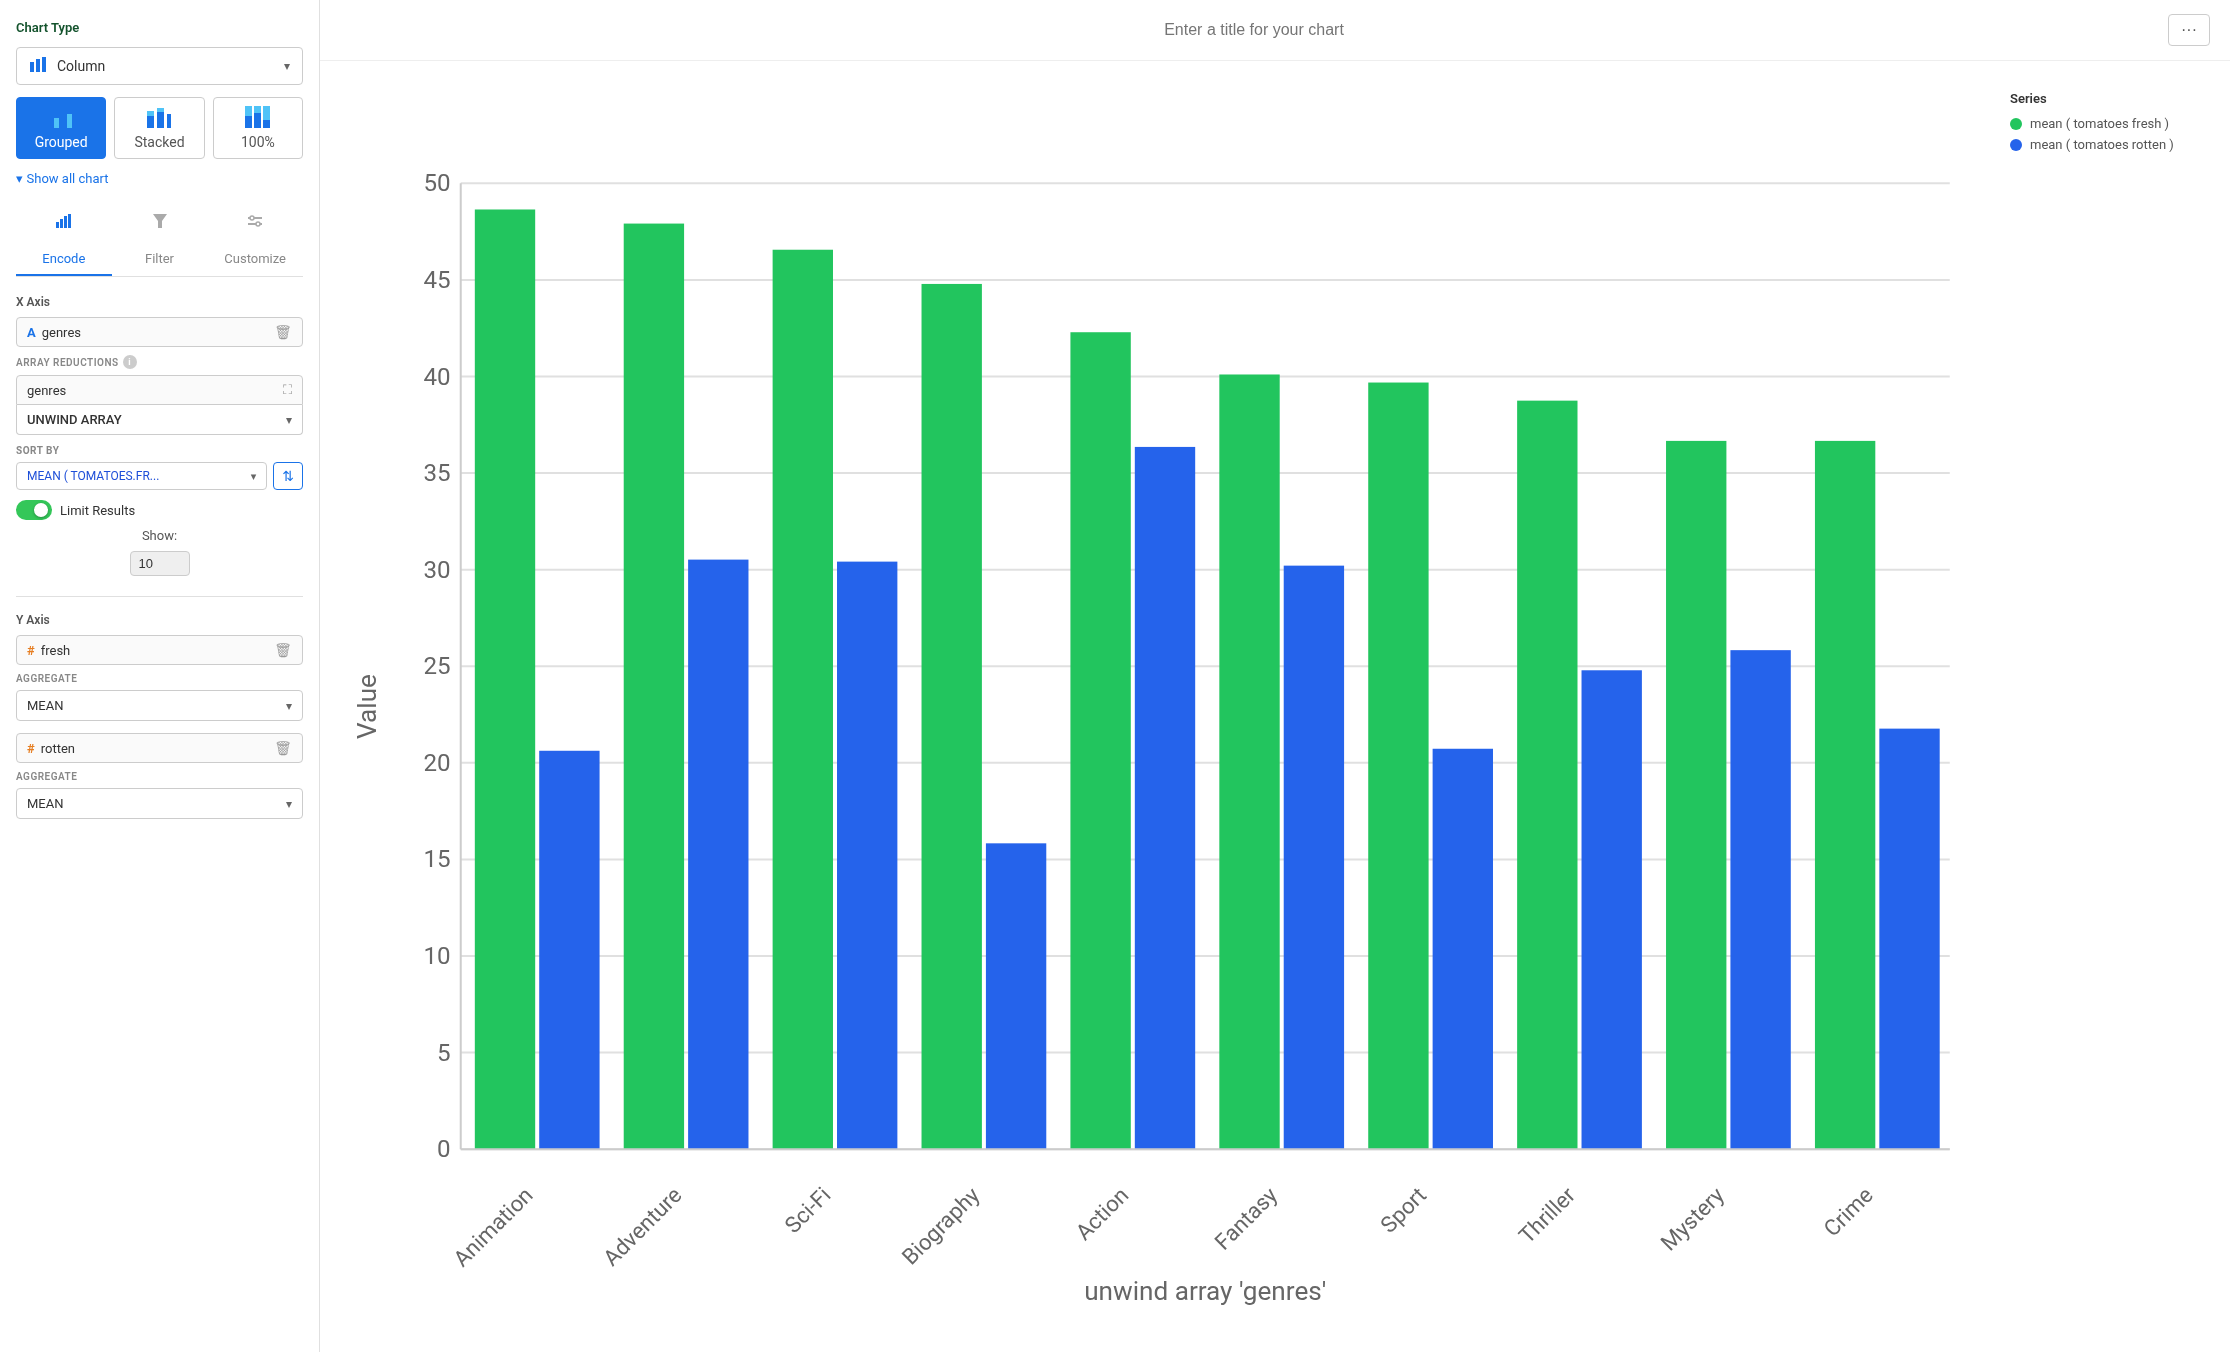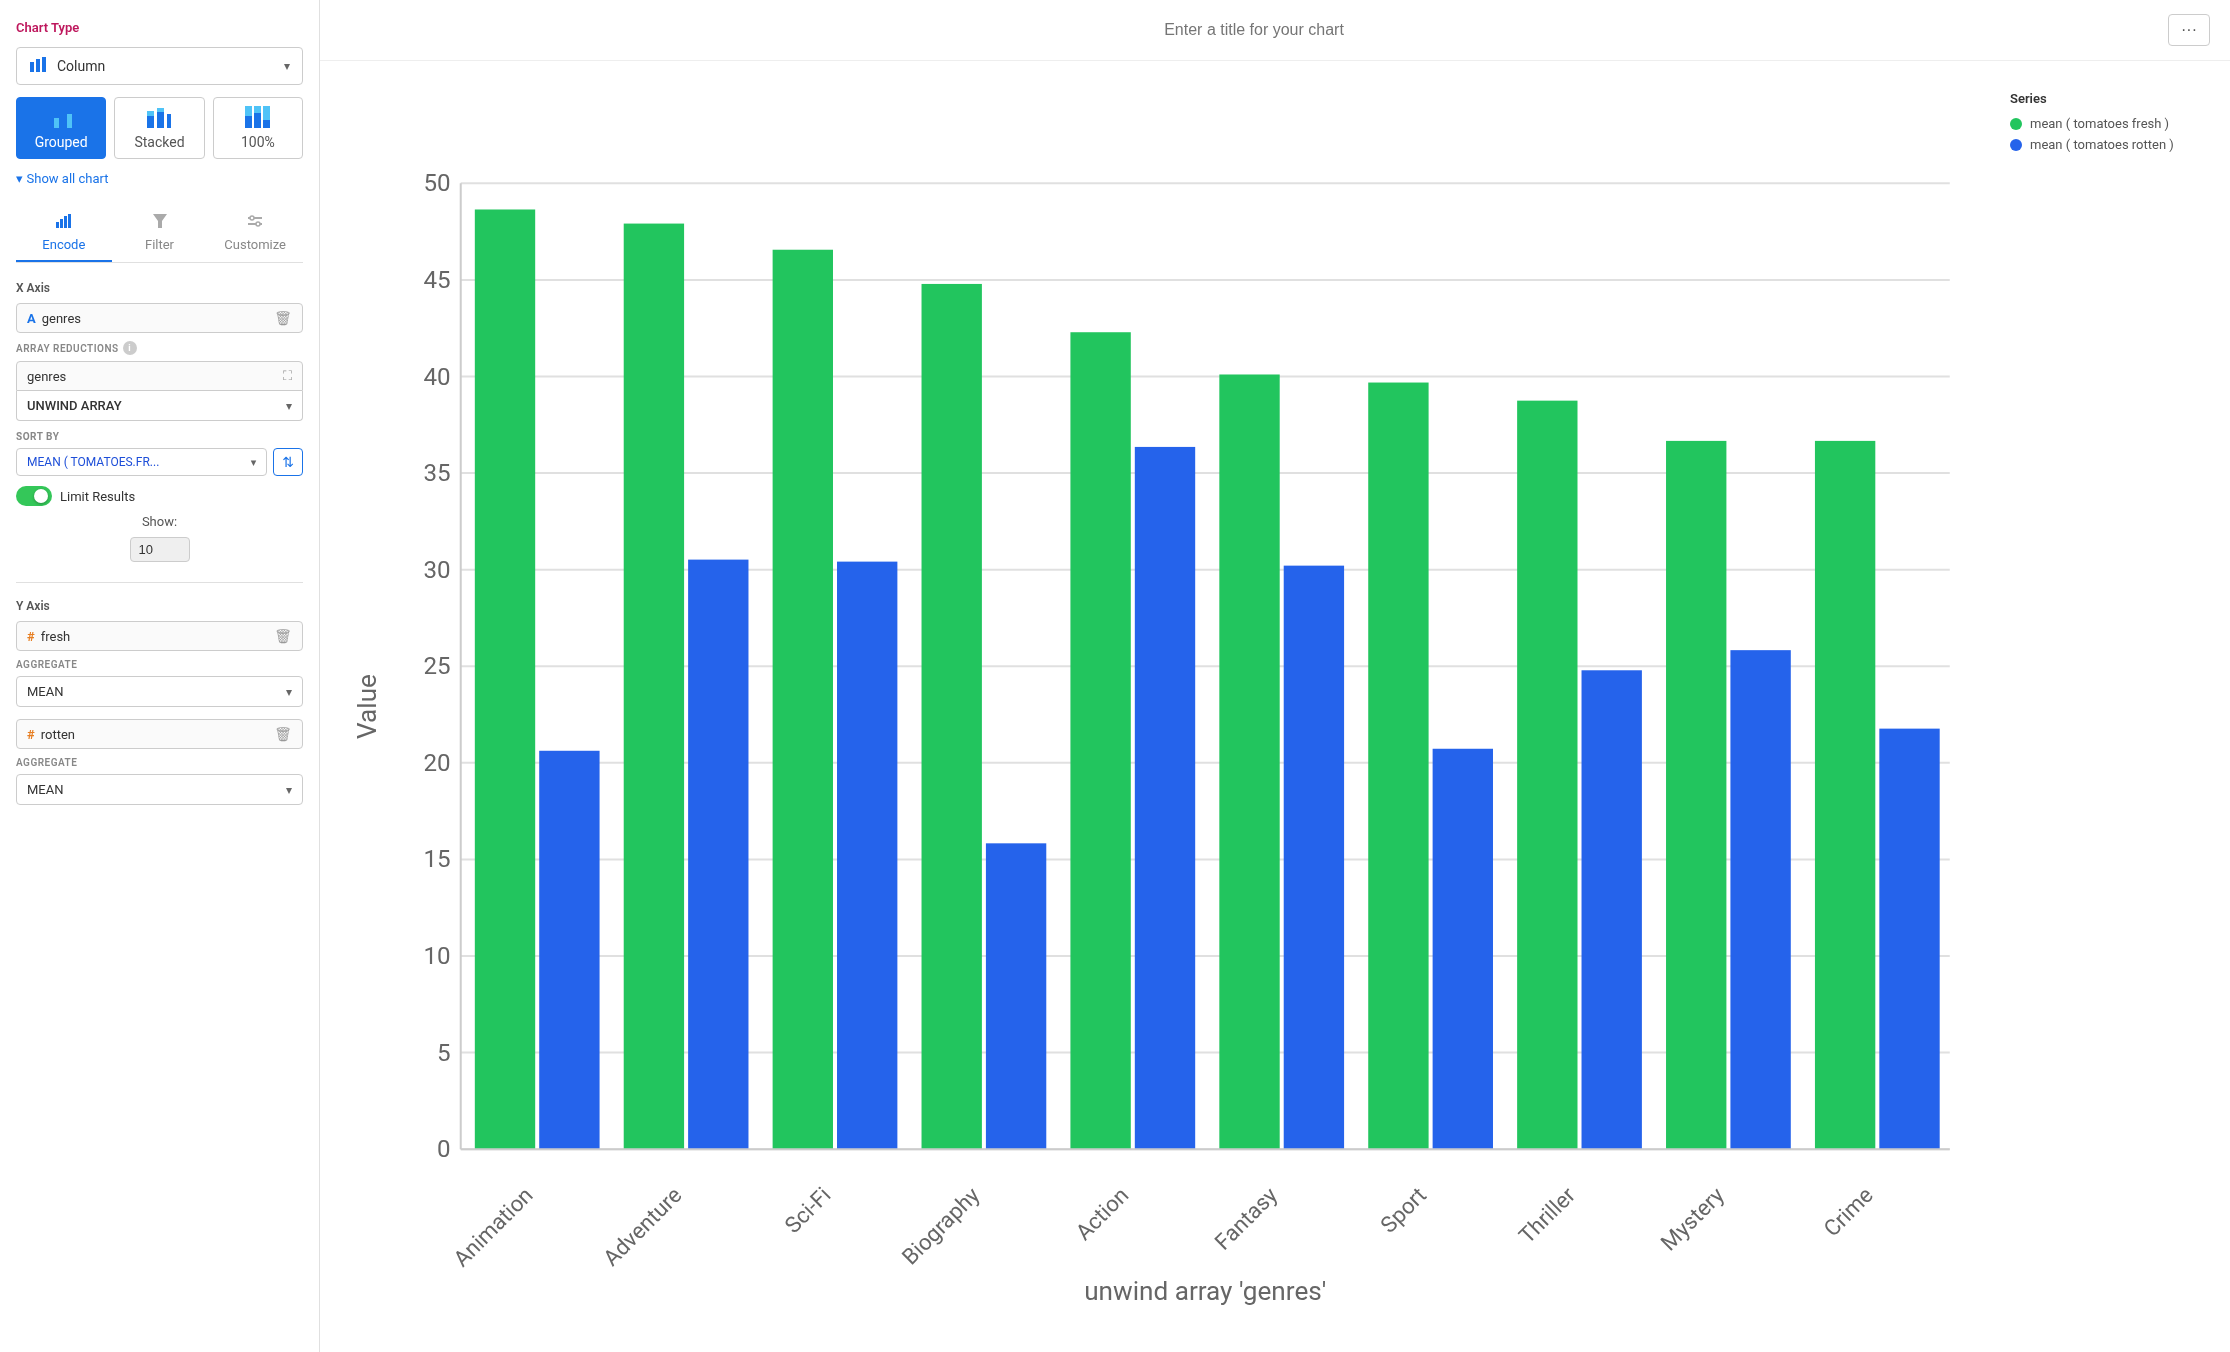--- a/index.html
+++ b/index.html
@@ -10,21 +10,21 @@
       width: 320px;
       min-width: 320px;
       background: #fff;
       border-right: 1px solid #e0e0e0;
       overflow-y: auto;
       padding: 20px 16px;
     }
     .sidebar-section-title {
       font-size: 13px;
       font-weight: 600;
-      color: #be185d;
+      color: #14532d;
       margin-bottom: 12px;
     }
     
     .chart-type-dropdown {
       display: flex;
       align-items: center;
       border: 1px solid #ccc;
       border-radius: 4px;
       padding: 8px 12px;
       cursor: pointer;
@@ -79,21 +79,21 @@
     .encode-tab {
       flex: 1;
       text-align: left;
       padding: 8px 4px;
       font-size: 13px;
       color: #888;
       cursor: pointer;
       display: flex;
       flex-direction: column;
       align-items: center;
-      gap: 6px;
+      gap: 20px;
     }
     .encode-tab.active {
       color: #1a73e8;
       border-bottom: 2px solid #1a73e8;
     }
     .encode-tab .tab-icon { font-size: 14px; }
 
     
     .axis-section { margin-bottom: 20px; }
     .axis-label {

